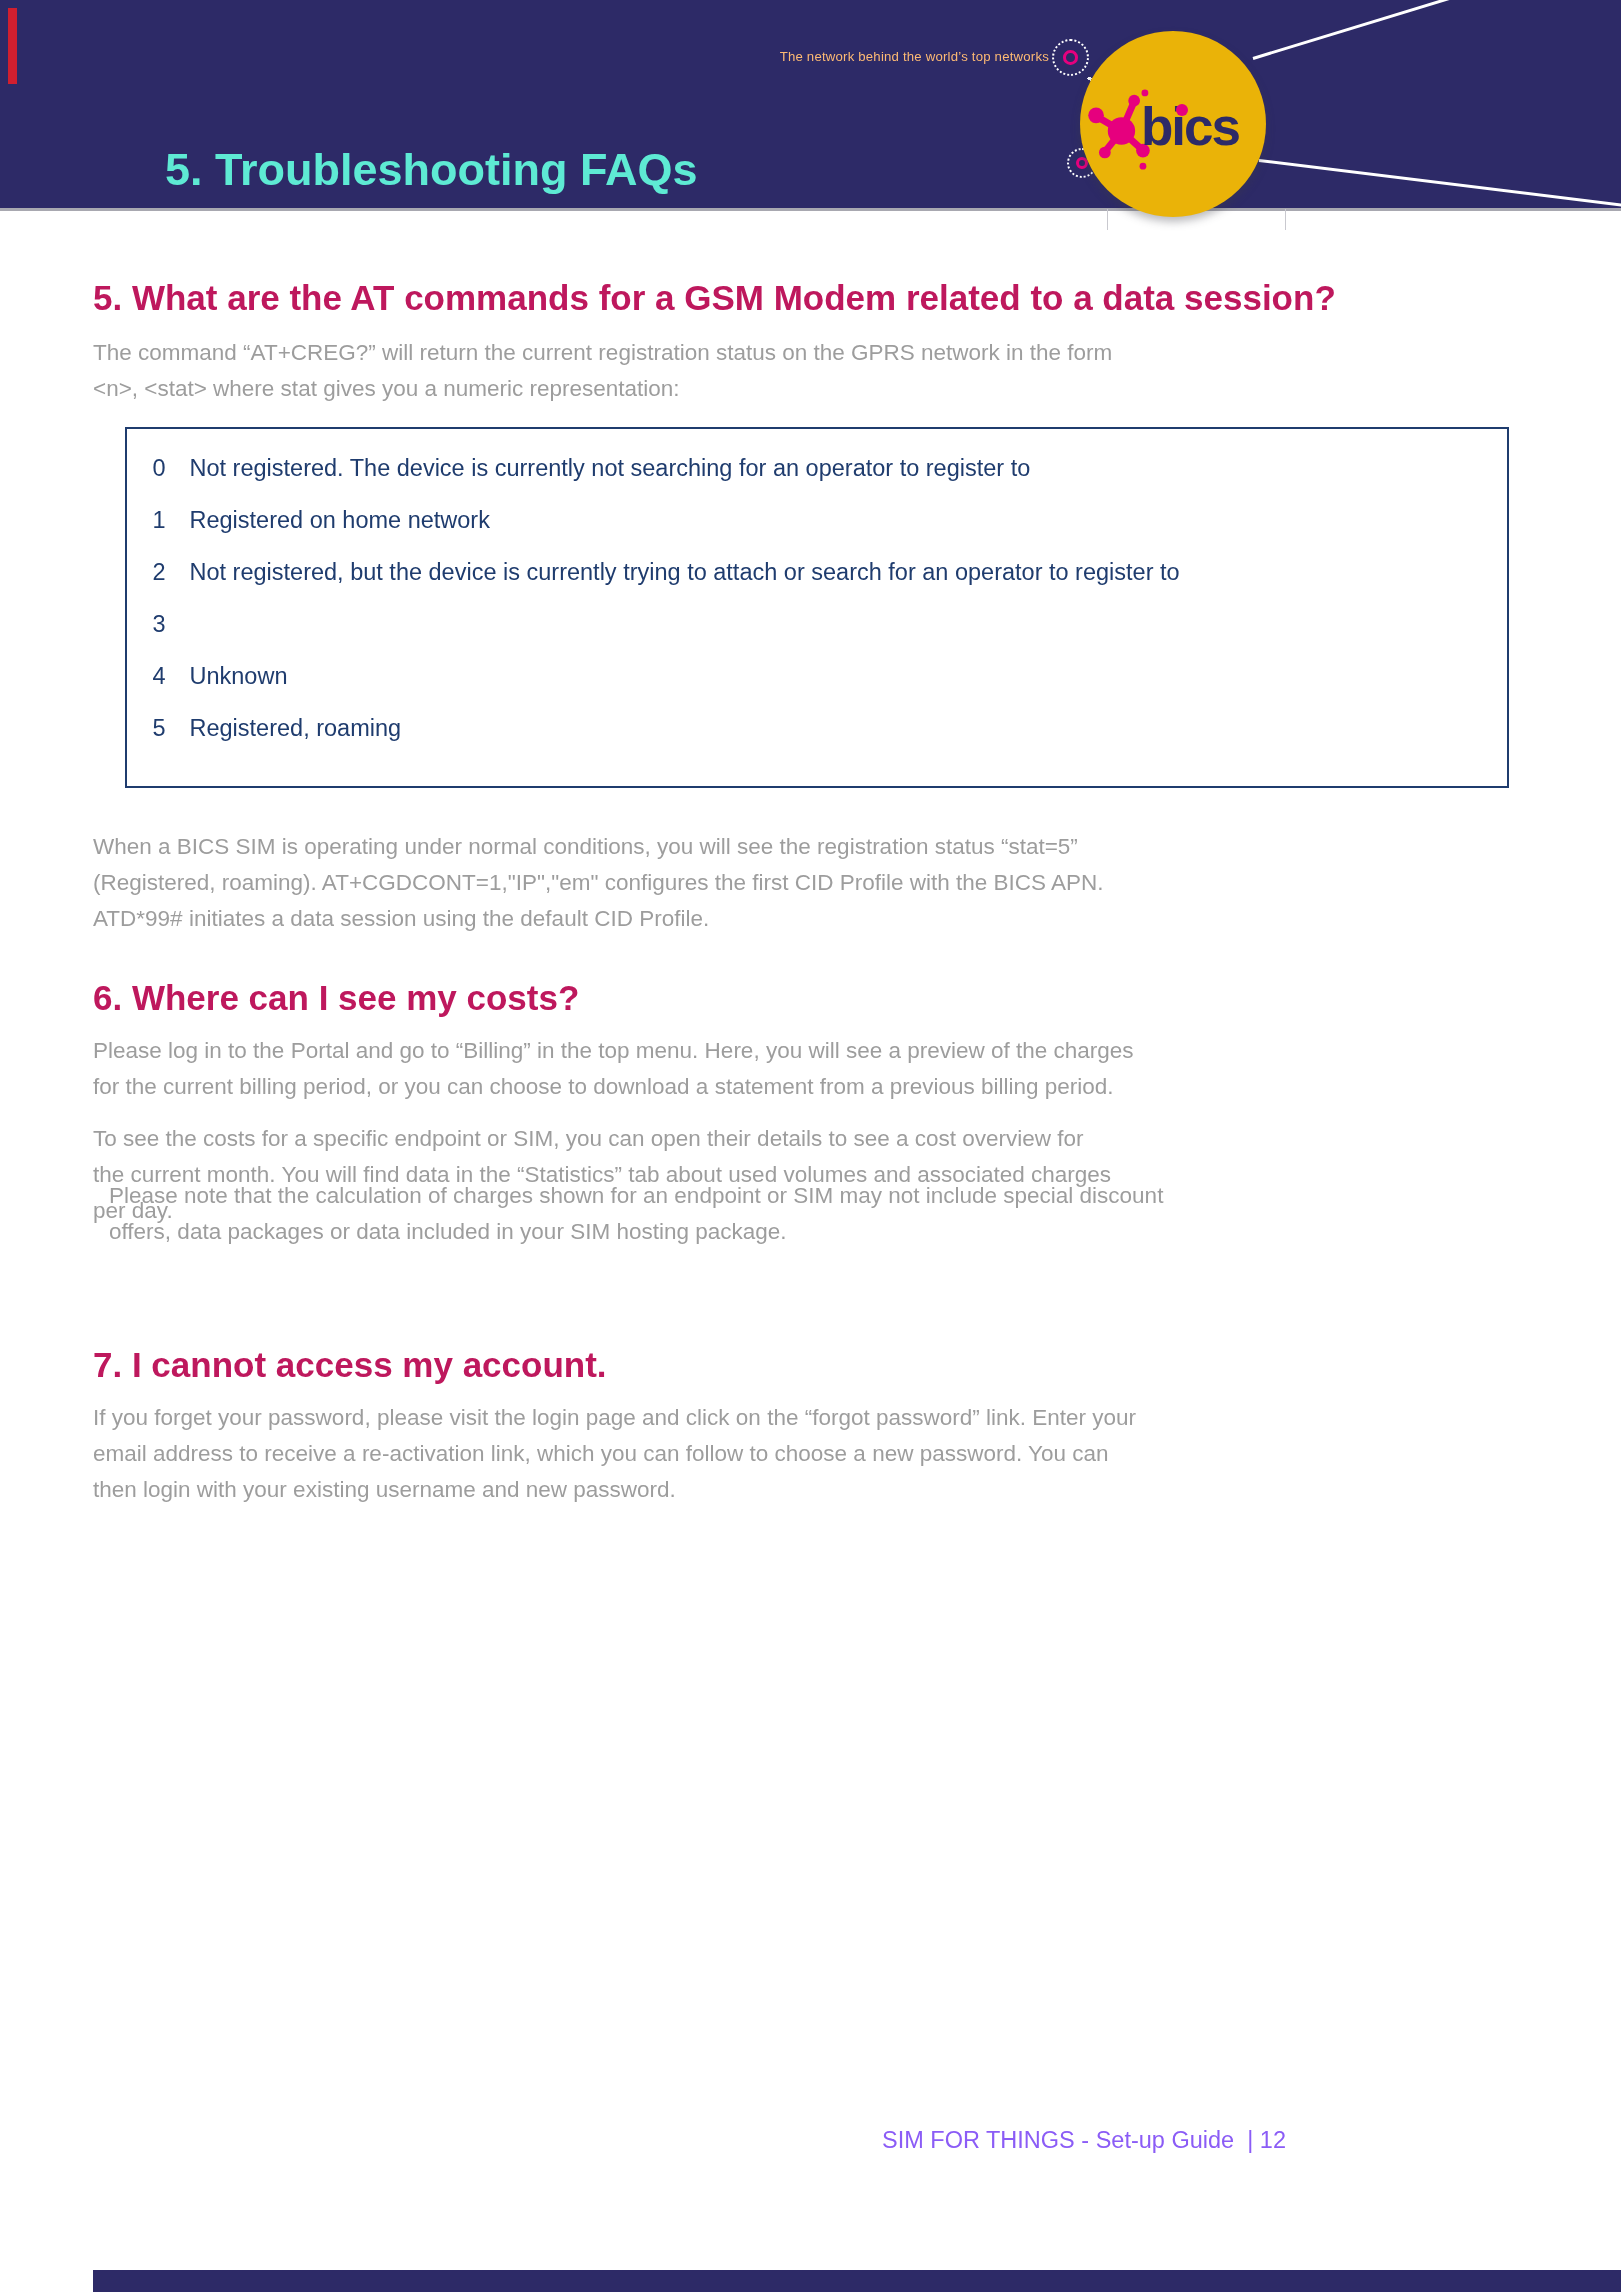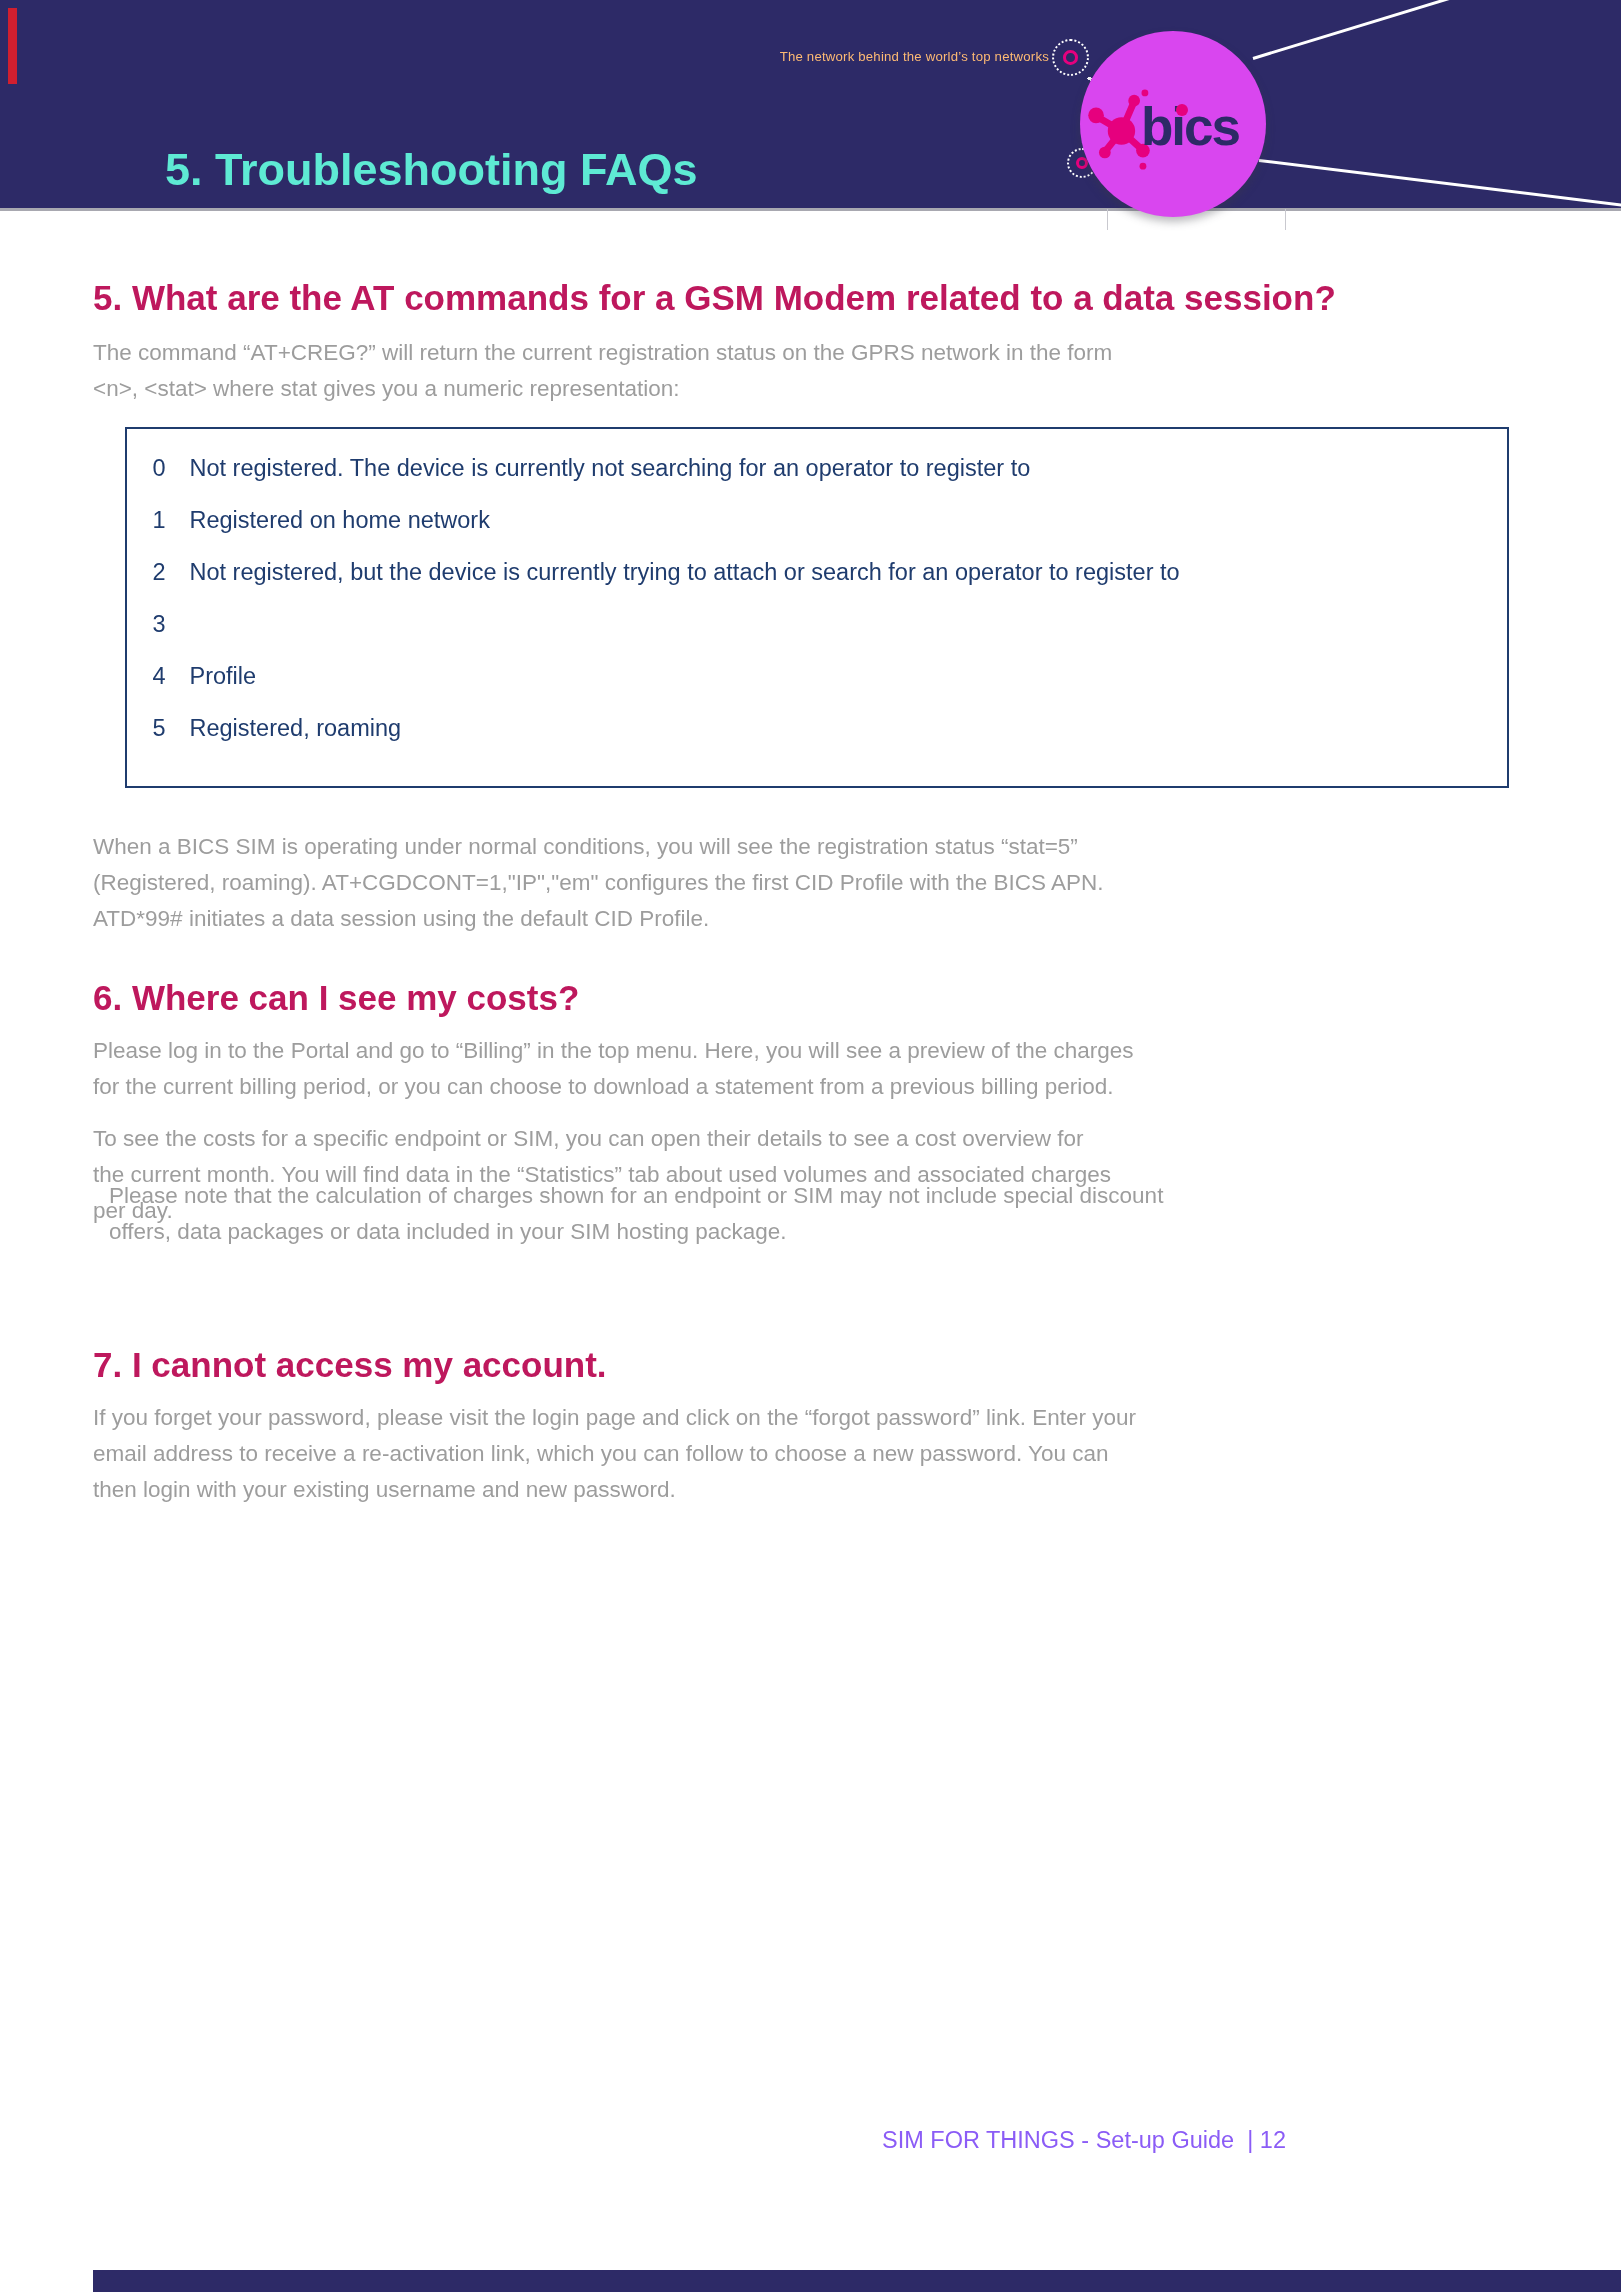--- a/index.html
+++ b/index.html
@@ -21,21 +21,21 @@
   .sun{position:absolute;box-sizing:border-box;border:2.9px dotted #ffffff;border-radius:50%;display:flex;align-items:center;justify-content:center;z-index:2;}
   .sun-1{left:1052px;top:39px;width:37px;height:37px;}
   .sun-2{left:1067px;top:148px;width:30px;height:30px;}
   .sun .ring{box-sizing:border-box;border-radius:50%;border:3.9px solid #e6007e;background:transparent;}
   .sun-1 .ring{width:14.7px;height:14.7px;}
   .sun-2 .ring{width:11.8px;height:11.8px;}
   .trail{position:absolute;height:0;border-top:3.9px dotted rgba(255,255,255,.95);transform-origin:left center;z-index:2;}
   .trail-1{left:1088px;top:76px;width:78px;transform:rotate(33deg);}
   .trail-2{left:1100px;top:165px;width:57px;transform:rotate(-12deg);}
   
-  .logo-circle{position:absolute;left:1080px;top:31px;width:186px;height:186px;border-radius:50%;background:#d946ef;z-index:5;box-shadow:0 4.9px 8.8px rgba(60,60,70,.35);}
+  .logo-circle{position:absolute;left:1080px;top:31px;width:186px;height:186px;border-radius:50%;background:#eab308;z-index:5;box-shadow:0 4.9px 8.8px rgba(60,60,70,.35);}
   .logo-molecule{position:absolute;left:3.9px;top:57px;}
   .logo-word{position:absolute;left:61px;top:67px;font-size:53px;line-height:57px;font-weight:bold;letter-spacing:-2px;color:#2d2a67;}
   .logo-idot{position:absolute;left:96px;top:73px;width:11.8px;height:11.8px;border-radius:50%;background:#e6007e;}
   .tick{position:absolute;top:209px;width:1px;height:20.6px;background:#c9c9cf;z-index:3;}
   .tick-left{left:1107px;}
   .tick-right{left:1285px;}
   
   .h-blue{position:absolute;left:93px;color:#be185d;font-size:35px;line-height:31px;font-weight:bold;white-space:nowrap;}
   .para{position:absolute;left:93px;width:1451px;color:#9d9d9d;font-size:22.5px;line-height:36px;white-space:pre-line;}
   .s5-heading{top:282px;}
@@ -114,21 +114,21 @@
     </div>
     <div class="status-row">
       <span class="status-code">2</span>
       <span class="status-label">Not registered, but the device is currently trying to attach or search for an operator to register to</span>
     </div>
     <div class="status-row">
       <span class="status-code">3</span>
     </div>
     <div class="status-row">
       <span class="status-code">4</span>
-      <span class="status-label">Profile</span>
+      <span class="status-label">Unknown</span>
     </div>
     <div class="status-row">
       <span class="status-code">5</span>
       <span class="status-label">Registered, roaming</span>
     </div>
   </div>
 
   <div class="para s5-outro">When a BICS SIM is operating under normal conditions, you will see the registration status “stat=5”
 (Registered, roaming). AT+CGDCONT=1,"IP","em" configures the first CID Profile with the BICS APN.
 ATD*99# initiates a data session using the default CID Profile.</div>

